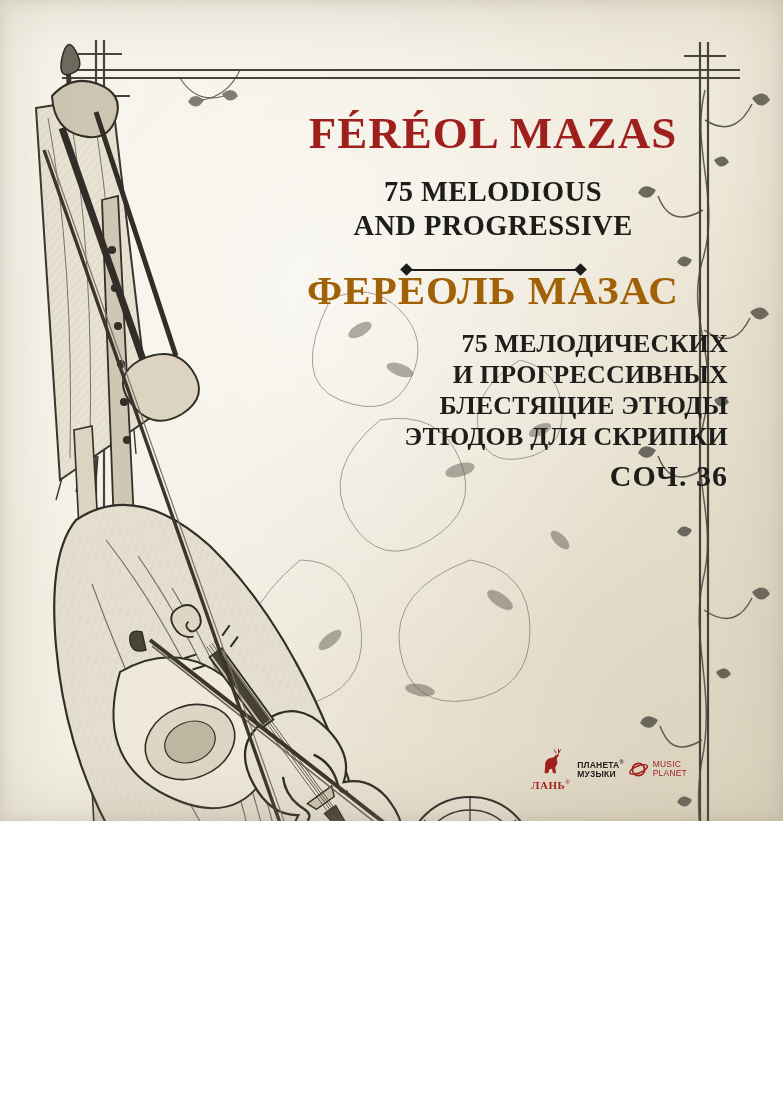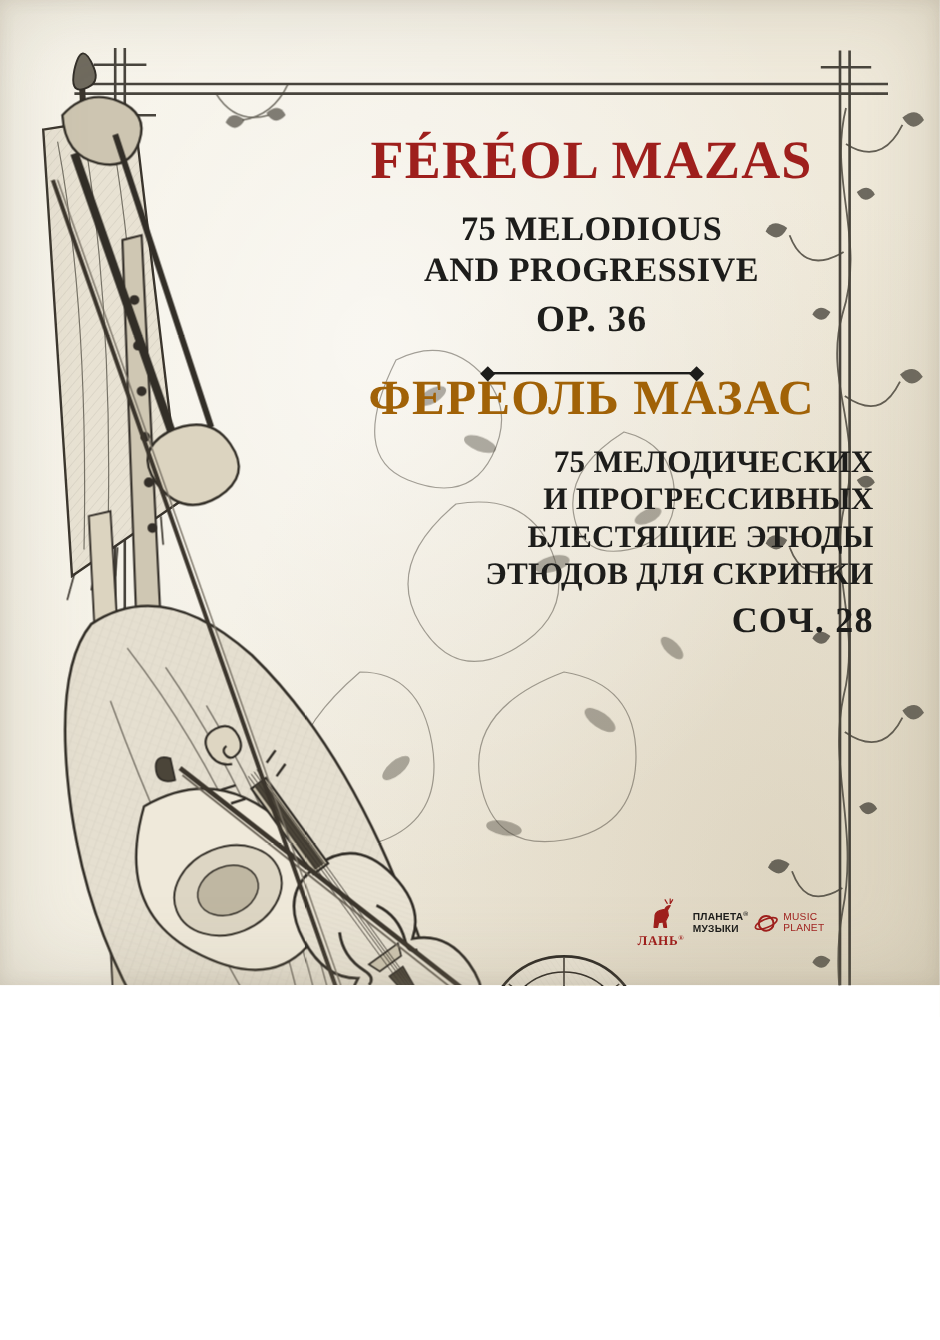--- a/index.html
+++ b/index.html
@@ -509,37 +509,36 @@
     </svg>
   </div>
 
   <div class="titleblock">
 
     <div class="composer-latin">FÉRÉOL MAZAS</div>
 
     <div class="latin-lines">
       <div>75 MELODIOUS</div>
       <div>AND PROGRESSIVE</div>
-      <div class="opus-latin">OP. 36</div>
     </div>
 
     <div class="divider">
       <span class="dot left"></span>
       <span class="bar"></span>
       <span class="dot right"></span>
     </div>
 
     <div class="composer-cyr">ФЕРЕОЛЬ МАЗАС</div>
 
     <div class="cyr-lines">
       <div>75 МЕЛОДИЧЕСКИХ</div>
       <div>И ПРОГРЕССИВНЫХ</div>
       <div>БЛЕСТЯЩИЕ ЭТЮДЫ</div>
       <div>ЭТЮДОВ ДЛЯ СКРИПКИ</div>
-      <div class="opus-cyr">СОЧ. 28</div>
+      <div class="opus-cyr">СОЧ. 36</div>
     </div>
   </div>
 
   <div class="logos">
 
     <div class="logo-lan">
       <svg class="deer" viewBox="0 0 40 40">
         <path d="M12 33 L13 23 q-1 -7 6 -9 l5 -1 q2 -4 6 -4 l-3 5 1 6 -3 6 1 7 -3 0 -1 -6 -5 1 -1 5 Z
                  M27 7 l-3 -5 m6 5 l3 -5 m-3 5 l0 -6" fill="#9e1f1c" stroke="#9e1f1c" stroke-width="1.3" stroke-linejoin="round"></path>
       </svg>

